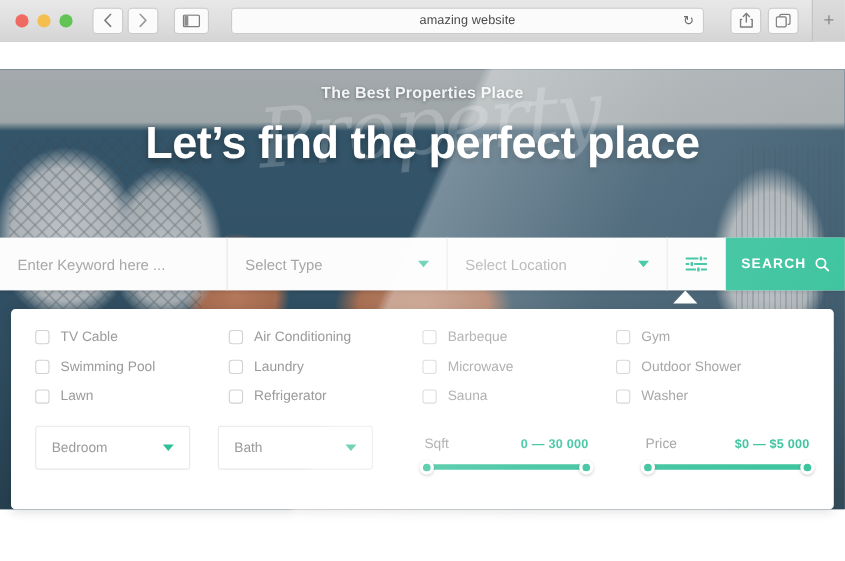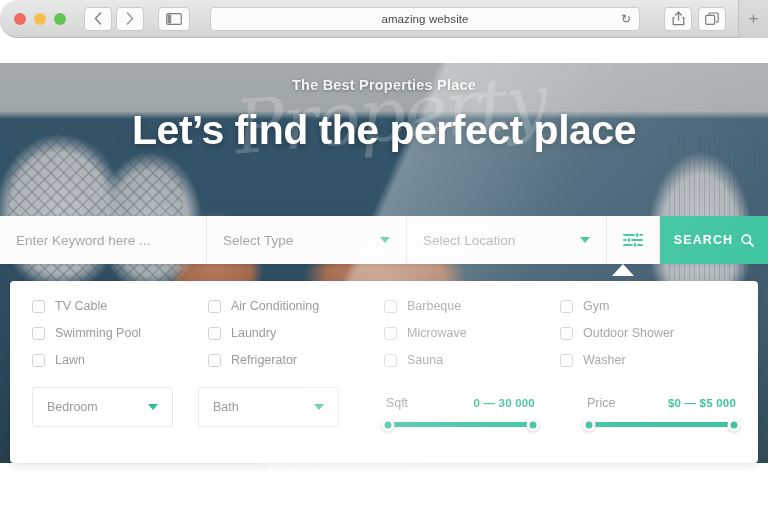--- a/index.html
+++ b/index.html
@@ -15,21 +15,20 @@
   
   .browser-chrome {
     position: absolute;
     left: 0; top: 0;
     width: 768px; height: 38px;
     background: linear-gradient(to bottom, #e8e8e8 0%, #dedede 60%, #d4d4d4 100%);
     border-bottom: 1px solid #b9b9b9;
     display: flex;
     align-items: center;
     padding: 0 10px;
-    border-radius: 18px;
   }
   .traffic-lights { display: flex; gap: 8px; align-items: center; margin-left: 4px; }
   .dot { width: 12px; height: 12px; border-radius: 50%; display: block; }
   .dot.red    { background: #ef6a60; }
   .dot.yellow { background: #f5bf4f; }
   .dot.green  { background: #61c454; }
 
   .nav-group { display: flex; gap: 4px; margin-left: 18px; }
   .chrome-btn {
     width: 28px; height: 24px;

